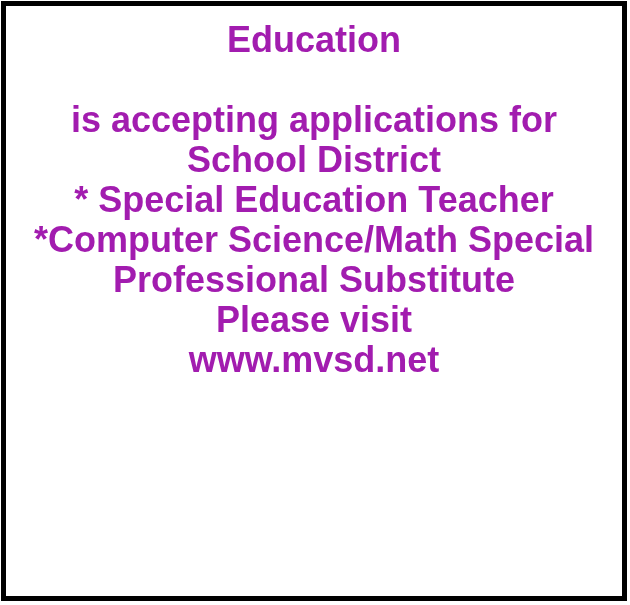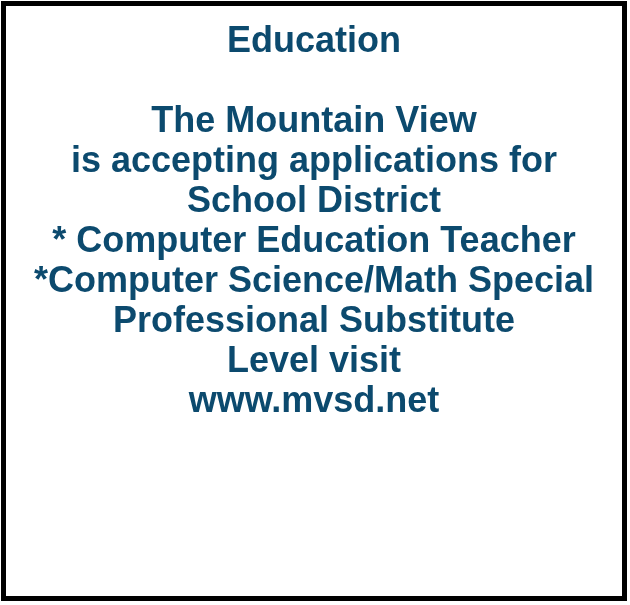--- a/index.html
+++ b/index.html
@@ -24,38 +24,37 @@
     box-sizing: border-box;
     background: #ffffff;
   }
   .ad-text {
     margin-top: 14px;
     text-align: center;
     font-family: "Liberation Sans", sans-serif;
     font-weight: 700;
     font-size: 36px;
     line-height: 40px;
-    color: #0c4a6e;
+    color: #a21caf;
   }
   .ad-line {
     min-height: 40px;
     white-space: nowrap;
   }
 </style>
 </head>
 <body>
 
 <div class="page">
   <div class="ad-frame">
     <div class="ad-text">
       <div class="ad-line">Education</div>
       <div class="ad-line"></div>
-      <div class="ad-line">The Mountain View</div>
       <div class="ad-line">is accepting applications for</div>
       <div class="ad-line">School District</div>
-      <div class="ad-line">* Computer Education Teacher</div>
+      <div class="ad-line">* Special Education Teacher</div>
       <div class="ad-line">*Computer Science/Math Special</div>
       <div class="ad-line">Professional Substitute</div>
-      <div class="ad-line">Level visit</div>
+      <div class="ad-line">Please visit</div>
       <div class="ad-line">www.mvsd.net</div>
     </div>
   </div>
 </div>
 
 </body></html>

